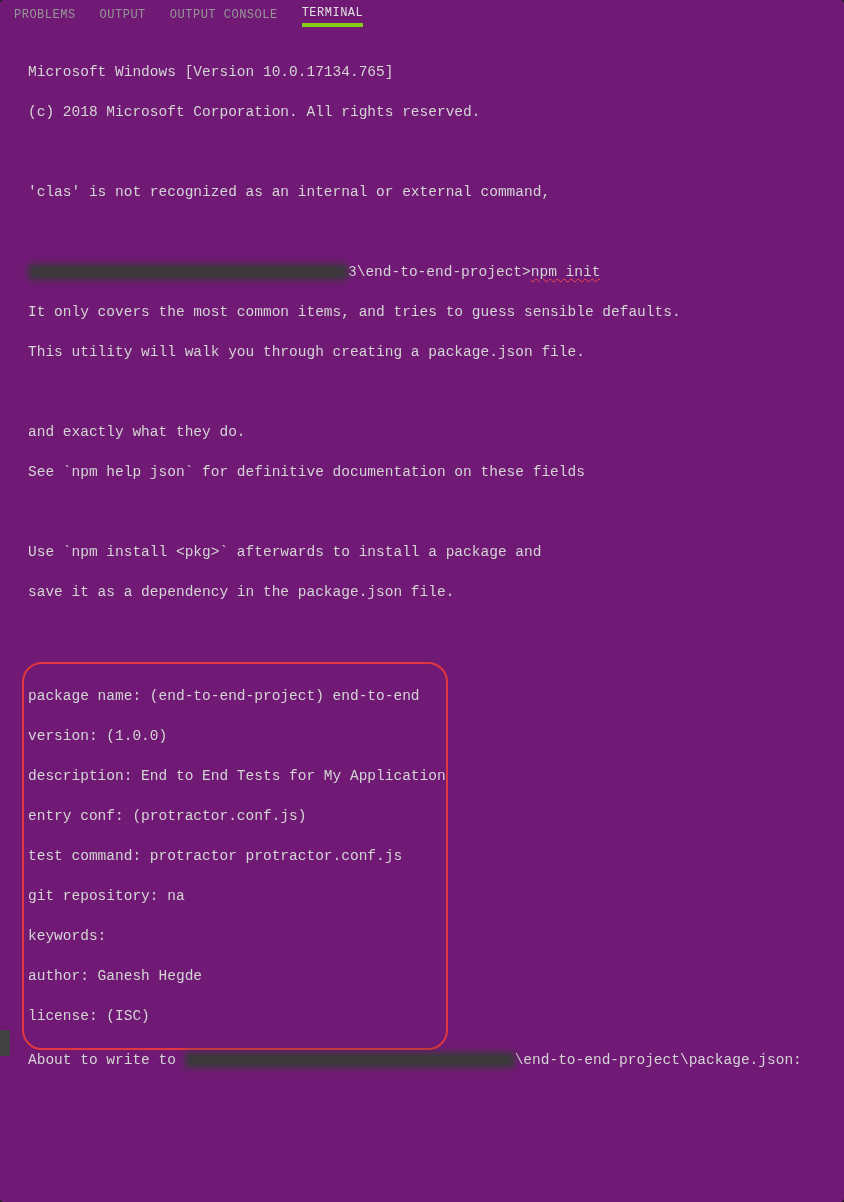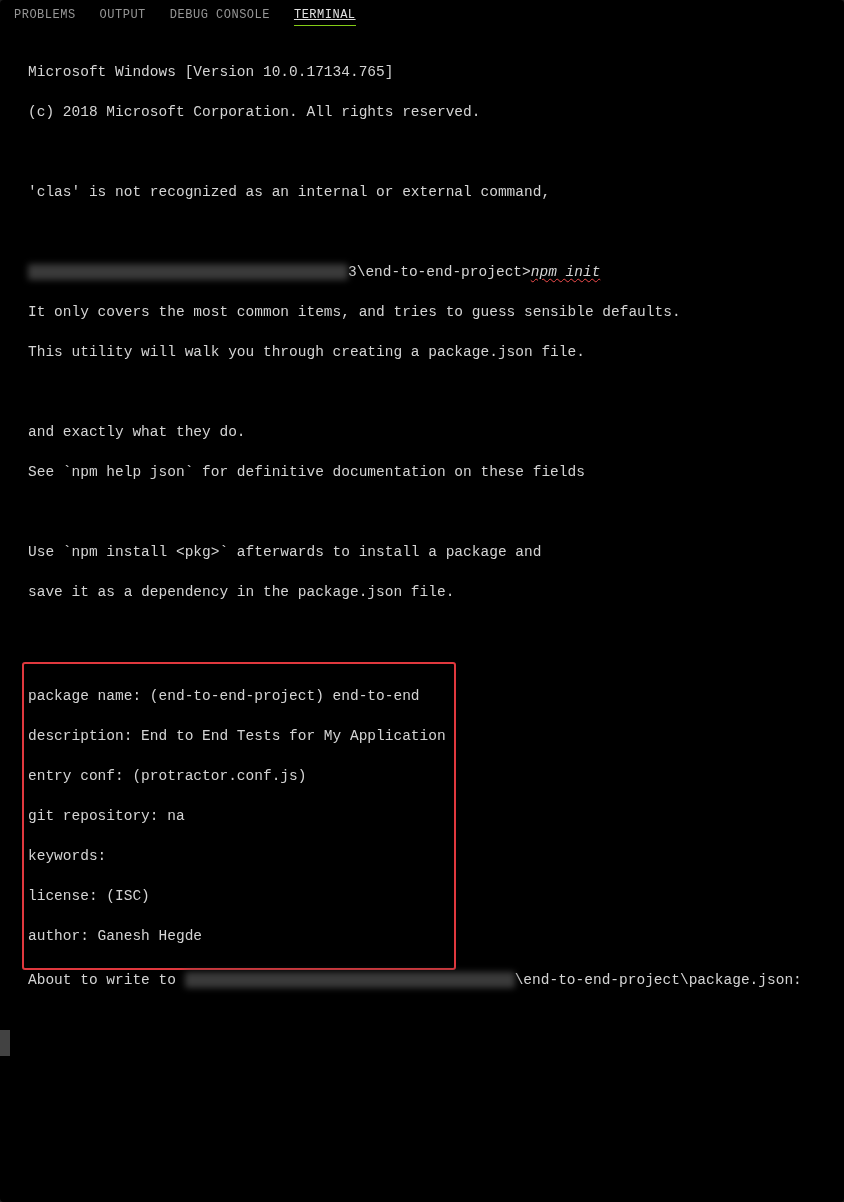--- a/index.html
+++ b/index.html
@@ -8,21 +8,21 @@
       font-family: Consolas, 'Courier New', monospace;
       color: #d4d4d4;
       width: 844px;
       height: 1202px;
       overflow: hidden;
       position: relative;
     }
     .container {
       width: 844px;
       height: 1202px;
-      background: #000000;
+      background: #701a75;
       border-radius: 4px;
       box-shadow: 4px 4px 8px rgba(0,0,0,0.5);
       position: relative;
     }
     .tabs {
       display: flex;
       padding: 6px 14px 0 14px;
       gap: 24px;
       font-size: 12px;
       color: #969696;
@@ -30,22 +30,21 @@
       height: 28px;
       align-items: center;
     }
     .tab {
       letter-spacing: 0.5px;
       cursor: pointer;
       padding-bottom: 3px;
     }
     .tab.active {
       color: #e0e0e0;
-      border-bottom: 1px solid #84cc16;
-      text-decoration: underline;
+      border-bottom: 4px solid #84cc16;
     }
     .terminal {
       padding: 14px 18px 14px 28px;
       font-size: 14.5px;
       line-height: 20px;
       white-space: pre;
       color: #d4d4d4;
     }
     .line { white-space: pre; }
     .blurred1 {
@@ -63,46 +62,45 @@
       height: 16px;
       background: #3a3a3a;
       filter: blur(3px);
       vertical-align: middle;
       border-radius: 2px;
     }
     .squiggle {
       text-decoration: underline wavy #f14c4c;
       text-decoration-thickness: 1px;
       text-underline-offset: 2px;
-      font-style: italic;
     }
     .red-box {
       border: 2.5px solid #e0383e;
-      border-radius: 3px;
-      padding: 2px 8px 2px 4px;
+      border-radius: 20px;
+      padding: 2px 0 2px 4px;
       margin-left: -6px;
       display: inline-block;
     }
     .scrollbar-left {
       position: absolute;
       left: 0;
       top: 1030px;
       width: 10px;
       height: 26px;
       background: #424242;
     }
   </style>
 </head>
 <body>
 <div class="container">
 
 <div class="tabs">
   <div class="tab">PROBLEMS</div>
   <div class="tab">OUTPUT</div>
-  <div class="tab">DEBUG CONSOLE</div>
+  <div class="tab">OUTPUT CONSOLE</div>
   <div class="tab active">TERMINAL</div>
 </div>
 
 <div class="terminal">
 <div class="line">Microsoft Windows [Version 10.0.17134.765]</div>
 <div class="line">(c) 2018 Microsoft Corporation. All rights reserved.</div>
 <div class="line"> </div>
 <div class="line">'clas' is not recognized as an internal or external command,</div>
 <div class="line"> </div>
 <div class="line"><span class="blurred1"></span><span>3\end-to-end-project&gt;</span><span class="squiggle">npm init</span></div>
@@ -110,26 +108,28 @@
 <div class="line">This utility will walk you through creating a package.json file.</div>
 <div class="line"> </div>
 <div class="line">and exactly what they do.</div>
 <div class="line">See `npm help json` for definitive documentation on these fields</div>
 <div class="line"> </div>
 <div class="line">Use `npm install &lt;pkg&gt;` afterwards to install a package and</div>
 <div class="line">save it as a dependency in the package.json file.</div>
 <div class="line"> </div>
 <div class="red-box">
 <div class="line">package name: (end-to-end-project) end-to-end</div>
+<div class="line">version: (1.0.0) </div>
 <div class="line">description: End to End Tests for My Application</div>
 <div class="line">entry conf: (protractor.conf.js) </div>
+<div class="line">test command: protractor protractor.conf.js</div>
 <div class="line">git repository: na</div>
 <div class="line">keywords: </div>
+<div class="line">author: Ganesh Hegde</div>
 <div class="line">license: (ISC) </div>
-<div class="line">author: Ganesh Hegde</div>
 </div>
 <div class="line"><span>About to write to </span><span class="blurred2"></span><span>\end-to-end-project\package.json:</span></div>
 <div class="line"> </div>
 
 
 
 
 
 
 

